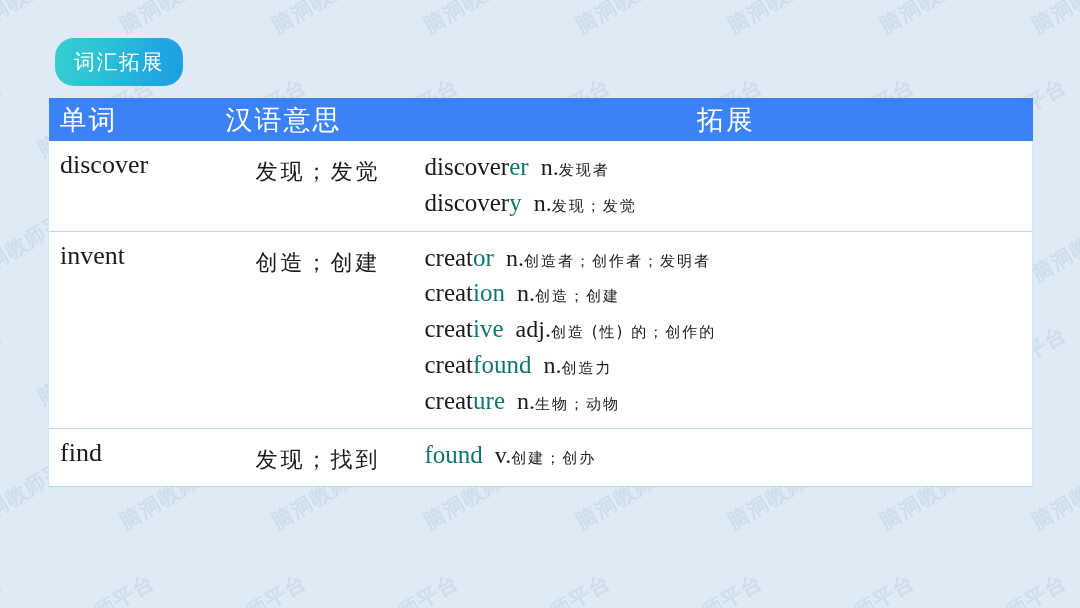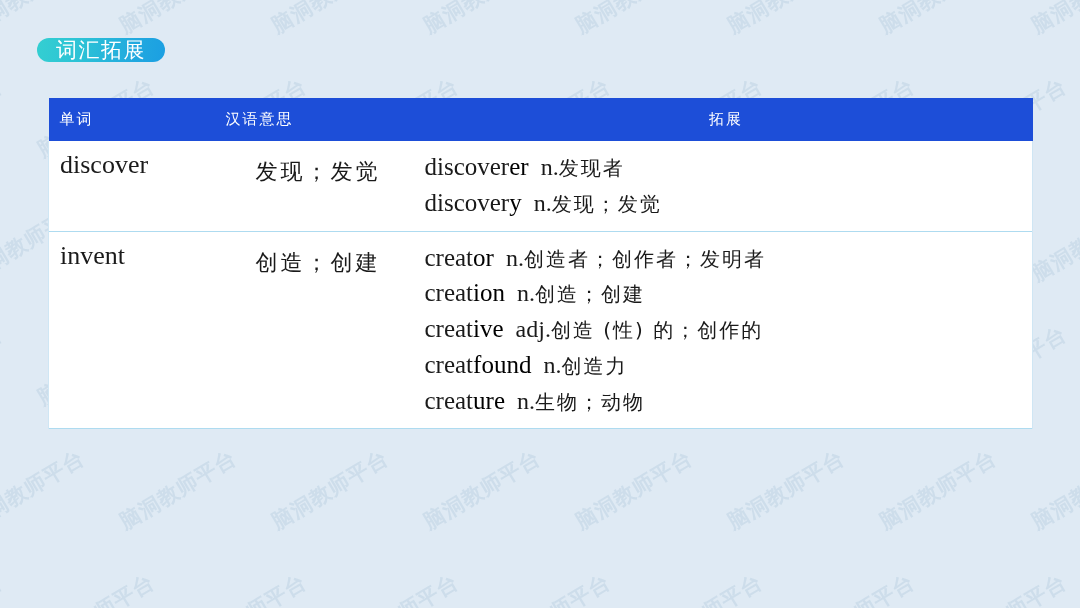--- a/index.html
+++ b/index.html
@@ -30,23 +30,23 @@
     letter-spacing: 1px;
     color: rgba(120, 160, 190, 0.17);
     transform: rotate(-31deg);
     white-space: nowrap;
     font-weight: 600;
   }
 
   
   #badge {
     position: absolute;
-    left: 37px;
+    left: 55px;
     top: 38px;
-    height: 24px;
+    height: 48px;
     padding: 0 19px;
     border-radius: 19px;
     background: linear-gradient(100deg, #34cfd1 0%, #2cc2d6 35%, #22a9df 75%, #1b9fe2 100%);
     display: flex;
     align-items: center;
     justify-content: center;
     z-index: 3;
   }
   #badge .badge-text {
     color: #ffffff;
@@ -64,25 +64,25 @@
     width: 984px;
     z-index: 2;
     border-collapse: collapse;
     table-layout: fixed;
   }
   #vocab-table col.c1 { width: 168px; }
   #vocab-table col.c2 { width: 203px; }
   #vocab-table col.c3 { width: 613px; }
 
   #vocab-table thead th {
-    background: #1d4ed8;
+    background: #3b82f6;
     color: #ffffff;
     font-family: "DejaVu Sans", sans-serif;
     font-weight: normal;
-    font-size: 15px;
+    font-size: 27px;
     letter-spacing: 2px;
     height: 43px;
     padding: 0;
     vertical-align: middle;
   }
   #vocab-table thead th.h1 { text-align: left;   padding-left: 11px; }
   #vocab-table thead th.h2 { text-align: left;   padding-left: 9px; }
   #vocab-table thead th.h3 { }
 
   #vocab-table tbody tr {
@@ -119,24 +119,24 @@
   }
 
   .exp-line {
     font-size: 25px;
     color: #1a1a1a;
     line-height: 1.43;
     white-space: nowrap;
   }
   .exp-line .zh {
     font-family: "DejaVu Sans", sans-serif;
-    font-size: 20px;
+    font-size: 15px;
     letter-spacing: 2px;
   }
-  .exp-line .red { color: #000000; }
+  .exp-line .red { color: #0f766e; }
   .exp-line .pos { font-size: 24px; }
 </style>
 </head>
 <body>
 
 <div id="watermark-layer">
     <div class="wm" style="left: -40px; top: -20px;">脑洞教师平台</div>
     <div class="wm" style="left: 112px; top: -20px;">脑洞教师平台</div>
     <div class="wm" style="left: 264px; top: -20px;">脑洞教师平台</div>
     <div class="wm" style="left: 416px; top: -20px;">脑洞教师平台</div>
@@ -216,14 +216,21 @@
         <td class="col-word">invent</td>
         <td class="col-meaning">创造；创建</td>
         <td class="col-exp">
           <div class="exp-line"><span>creat</span><span class="red">or</span><span class="pos">&nbsp;&nbsp;n.</span><span class="zh">创造者；创作者；发明者</span></div>
           <div class="exp-line"><span>creat</span><span class="red">ion</span><span class="pos">&nbsp;&nbsp;n.</span><span class="zh">创造；创建</span></div>
           <div class="exp-line"><span>creat</span><span class="red">ive</span><span class="pos">&nbsp;&nbsp;adj.</span><span class="zh">创造 (性) 的；创作的</span></div>
           <div class="exp-line"><span>creat</span><span class="red">found</span><span class="pos">&nbsp;&nbsp;n.</span><span class="zh">创造力</span></div>
           <div class="exp-line"><span>creat</span><span class="red">ure</span><span class="pos">&nbsp;&nbsp;n.</span><span class="zh">生物；动物</span></div>
         </td>
       </tr>
+      <tr>
+        <td class="col-word">find</td>
+        <td class="col-meaning">发现；找到</td>
+        <td class="col-exp">
+          <div class="exp-line"><span class="red">found</span><span class="pos">&nbsp;&nbsp;v.</span><span class="zh">创建；创办</span></div>
+        </td>
+      </tr>
     </tbody>
 </table>
 
 </body></html>

